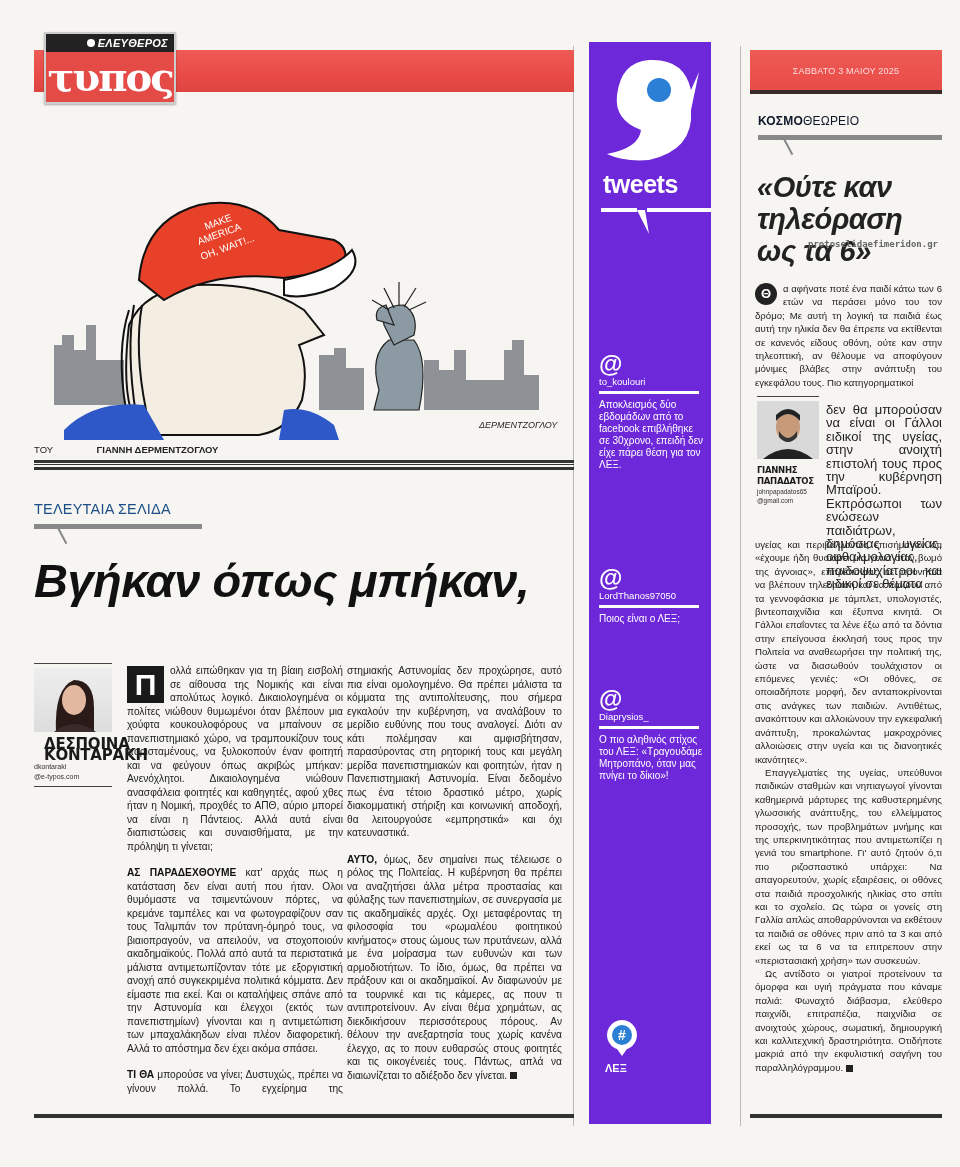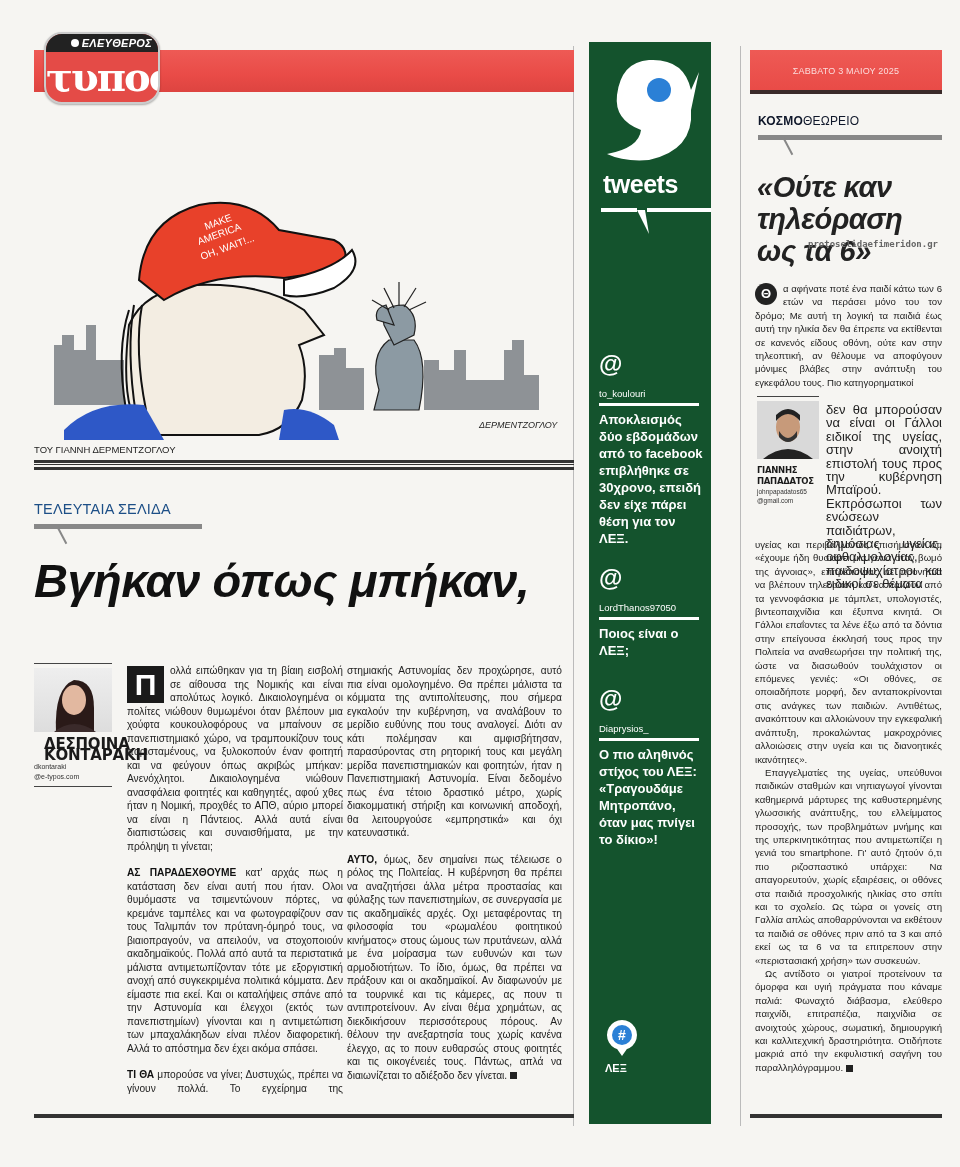--- a/index.html
+++ b/index.html
@@ -2,30 +2,30 @@
 <html><head>
 <meta charset="utf-8">
 <style>
   * { box-sizing: border-box; margin: 0; padding: 0; }
   html, body { width: 960px; height: 1167px; background: #f6f5f2; overflow: hidden; }
   body { position: relative; font-family: "Liberation Sans", sans-serif; color: #1a1a1a; }
 
   
   .left-page { position: absolute; left: 34px; top: 46px; width: 540px; height: 1080px; border-right: 1px solid #bbb; }
   .header-band { position: absolute; left: 34px; top: 50px; width: 540px; height: 42px; background: linear-gradient(180deg,#ee5a55 0%,#e94b47 60%,#dd4440 100%); }
-  .logo { position: absolute; left: 44px; top: 32px; width: 116px; height: 72px; border: 2px solid #ccc; border-radius: 18px; background: #e44b47; overflow: hidden; box-shadow: 0 1px 2px rgba(0,0,0,.3); }
+  .logo { position: absolute; left: 44px; top: 32px; width: 132px; height: 72px; border: 2px solid #ccc; border-radius: 0; background: #e44b47; overflow: hidden; box-shadow: 0 1px 2px rgba(0,0,0,.3); }
   .logo-top { height: 18px; background: #222; color: #fff; font-size: 11px; font-weight: bold; display: flex; align-items: center; justify-content: flex-end; padding-right: 6px; letter-spacing: .3px; font-style: italic; }
   .logo-top .dot { width: 8px; height: 8px; border-radius: 50%; background: #fff; display: inline-block; margin-right: 3px; }
   .logo-main { color: #fff; font-family: "DejaVu Serif", serif; font-weight: bold; font-size: 40px; line-height: 50px; text-align: center; letter-spacing: -2px; }
 
   
   .cartoon { position: absolute; left: 34px; top: 110px; width: 540px; height: 330px; }
   .cartoon svg { width: 100%; height: 100%; }
   .cartoon-credit { position: absolute; left: 34px; top: 444px; font-size: 9.5px; color: #222; }
-  .cartoon-credit b { font-weight: normal; }
+  .cartoon-credit b { font-weight: bold; margin-left: 41px; }
   .rule-triple { position: absolute; left: 34px; top: 460px; width: 540px; height: 10px; border-top: 3px solid #333; border-bottom: 3px solid #333; }
   .rule-triple::after { content: ""; position: absolute; left: 0; right: 0; top: 1px; height: 1px; background: #333; }
 
   
   .section-label { position: absolute; left: 34px; top: 501px; color: #1d4f87; font-weight: normal; font-size: 14.5px; letter-spacing: .2px; }
   .section-rule { position: absolute; left: 34px; top: 524px; width: 168px; height: 5px; background: #888; }
   .tick-line { position: absolute; width: 2px; height: 20px; background: #888; transform: rotate(-28deg); transform-origin: top; }
 
   
   .headline { position: absolute; left: 34px; top: 557px; width: 540px; font-family: "Liberation Sans", sans-serif; font-weight: bold; font-style: italic; font-size: 47px; line-height: 48px; letter-spacing: -.5px; }
@@ -43,29 +43,29 @@
   .col { position: absolute; font-size: 10.2px; line-height: 13.5px; color: #222; text-align: justify; hyphens: auto; }
   .col p { margin-bottom: 13px; }
   .col b { font-weight: bold; color: #111; }
   .col1 { left: 127px; top: 664px; width: 216px; }
   .col2 { left: 347px; top: 664px; width: 215px; }
   .dropcap { float: left; width: 37px; height: 37px; background: #1a1a1a; color: #fff; font-weight: bold; font-size: 30px; line-height: 37px; text-align: center; margin: 2px 6px 0 0; }
   .end-mark { display: inline-block; width: 7px; height: 7px; background: #222; vertical-align: middle; margin-left: 3px; }
   .bottom-rule { position: absolute; left: 34px; top: 1114px; width: 540px; height: 4px; background: #333; }
 
   
-  .tweets { position: absolute; left: 589px; top: 42px; width: 122px; height: 1082px; background: #14532d; color: #fff; }
+  .tweets { position: absolute; left: 589px; top: 42px; width: 122px; height: 1082px; background: #6d28d9; color: #fff; }
   .bird { position: absolute; left: 10px; top: 8px; width: 104px; height: 120px; }
   .tweets-title { position: absolute; left: 14px; top: 128px; font-size: 25px; font-weight: bold; letter-spacing: -.5px; }
   .tweets-rule { position: absolute; left: 12px; top: 166px; width: 110px; height: 4px; }
   .tweet { position: absolute; left: 10px; width: 106px; }
   .tweet .at { font-size: 24px; font-weight: bold; line-height: 24px; }
-  .tweet .handle { font-size: 9.5px; margin-top: 12px; }
+  .tweet .handle { font-size: 9.5px; margin-top: 0; }
   .tweet .rule { height: 3px; background: #fff; margin: 4px 0 5px; width: 100px; }
-  .tweet .text { font-size: 13px; line-height: 17px; font-weight: bold; }
+  .tweet .text { font-size: 10px; line-height: 12px; }
   .hashtag-pin { position: absolute; left: 18px; top: 1018px; width: 34px; height: 40px; }
   .hashtag-label { position: absolute; left: 18px; top: 1060px; font-weight: bold; font-size: 11px; }
 
   
   .right-page { position: absolute; left: 740px; top: 46px; width: 212px; height: 1080px; border-left: 1px solid #bbb; }
   .date-band { position: absolute; left: 750px; top: 50px; width: 192px; height: 44px; background: linear-gradient(180deg,#ee5a55 0%,#e94b47 100%); border-bottom: 4px solid #3a2a2a; }
   .date-text { position: absolute; left: 750px; top: 66px; width: 192px; text-align: center; color: #fbdcdc; font-size: 9px; letter-spacing: .2px; }
   .kosmo { position: absolute; left: 758px; top: 114px; font-size: 12px; color: #0f172a; letter-spacing: .2px; }
   .kosmo b { font-weight: bold; }
   .kosmo-rule { position: absolute; left: 758px; top: 135px; width: 184px; height: 5px; background: #888; }

